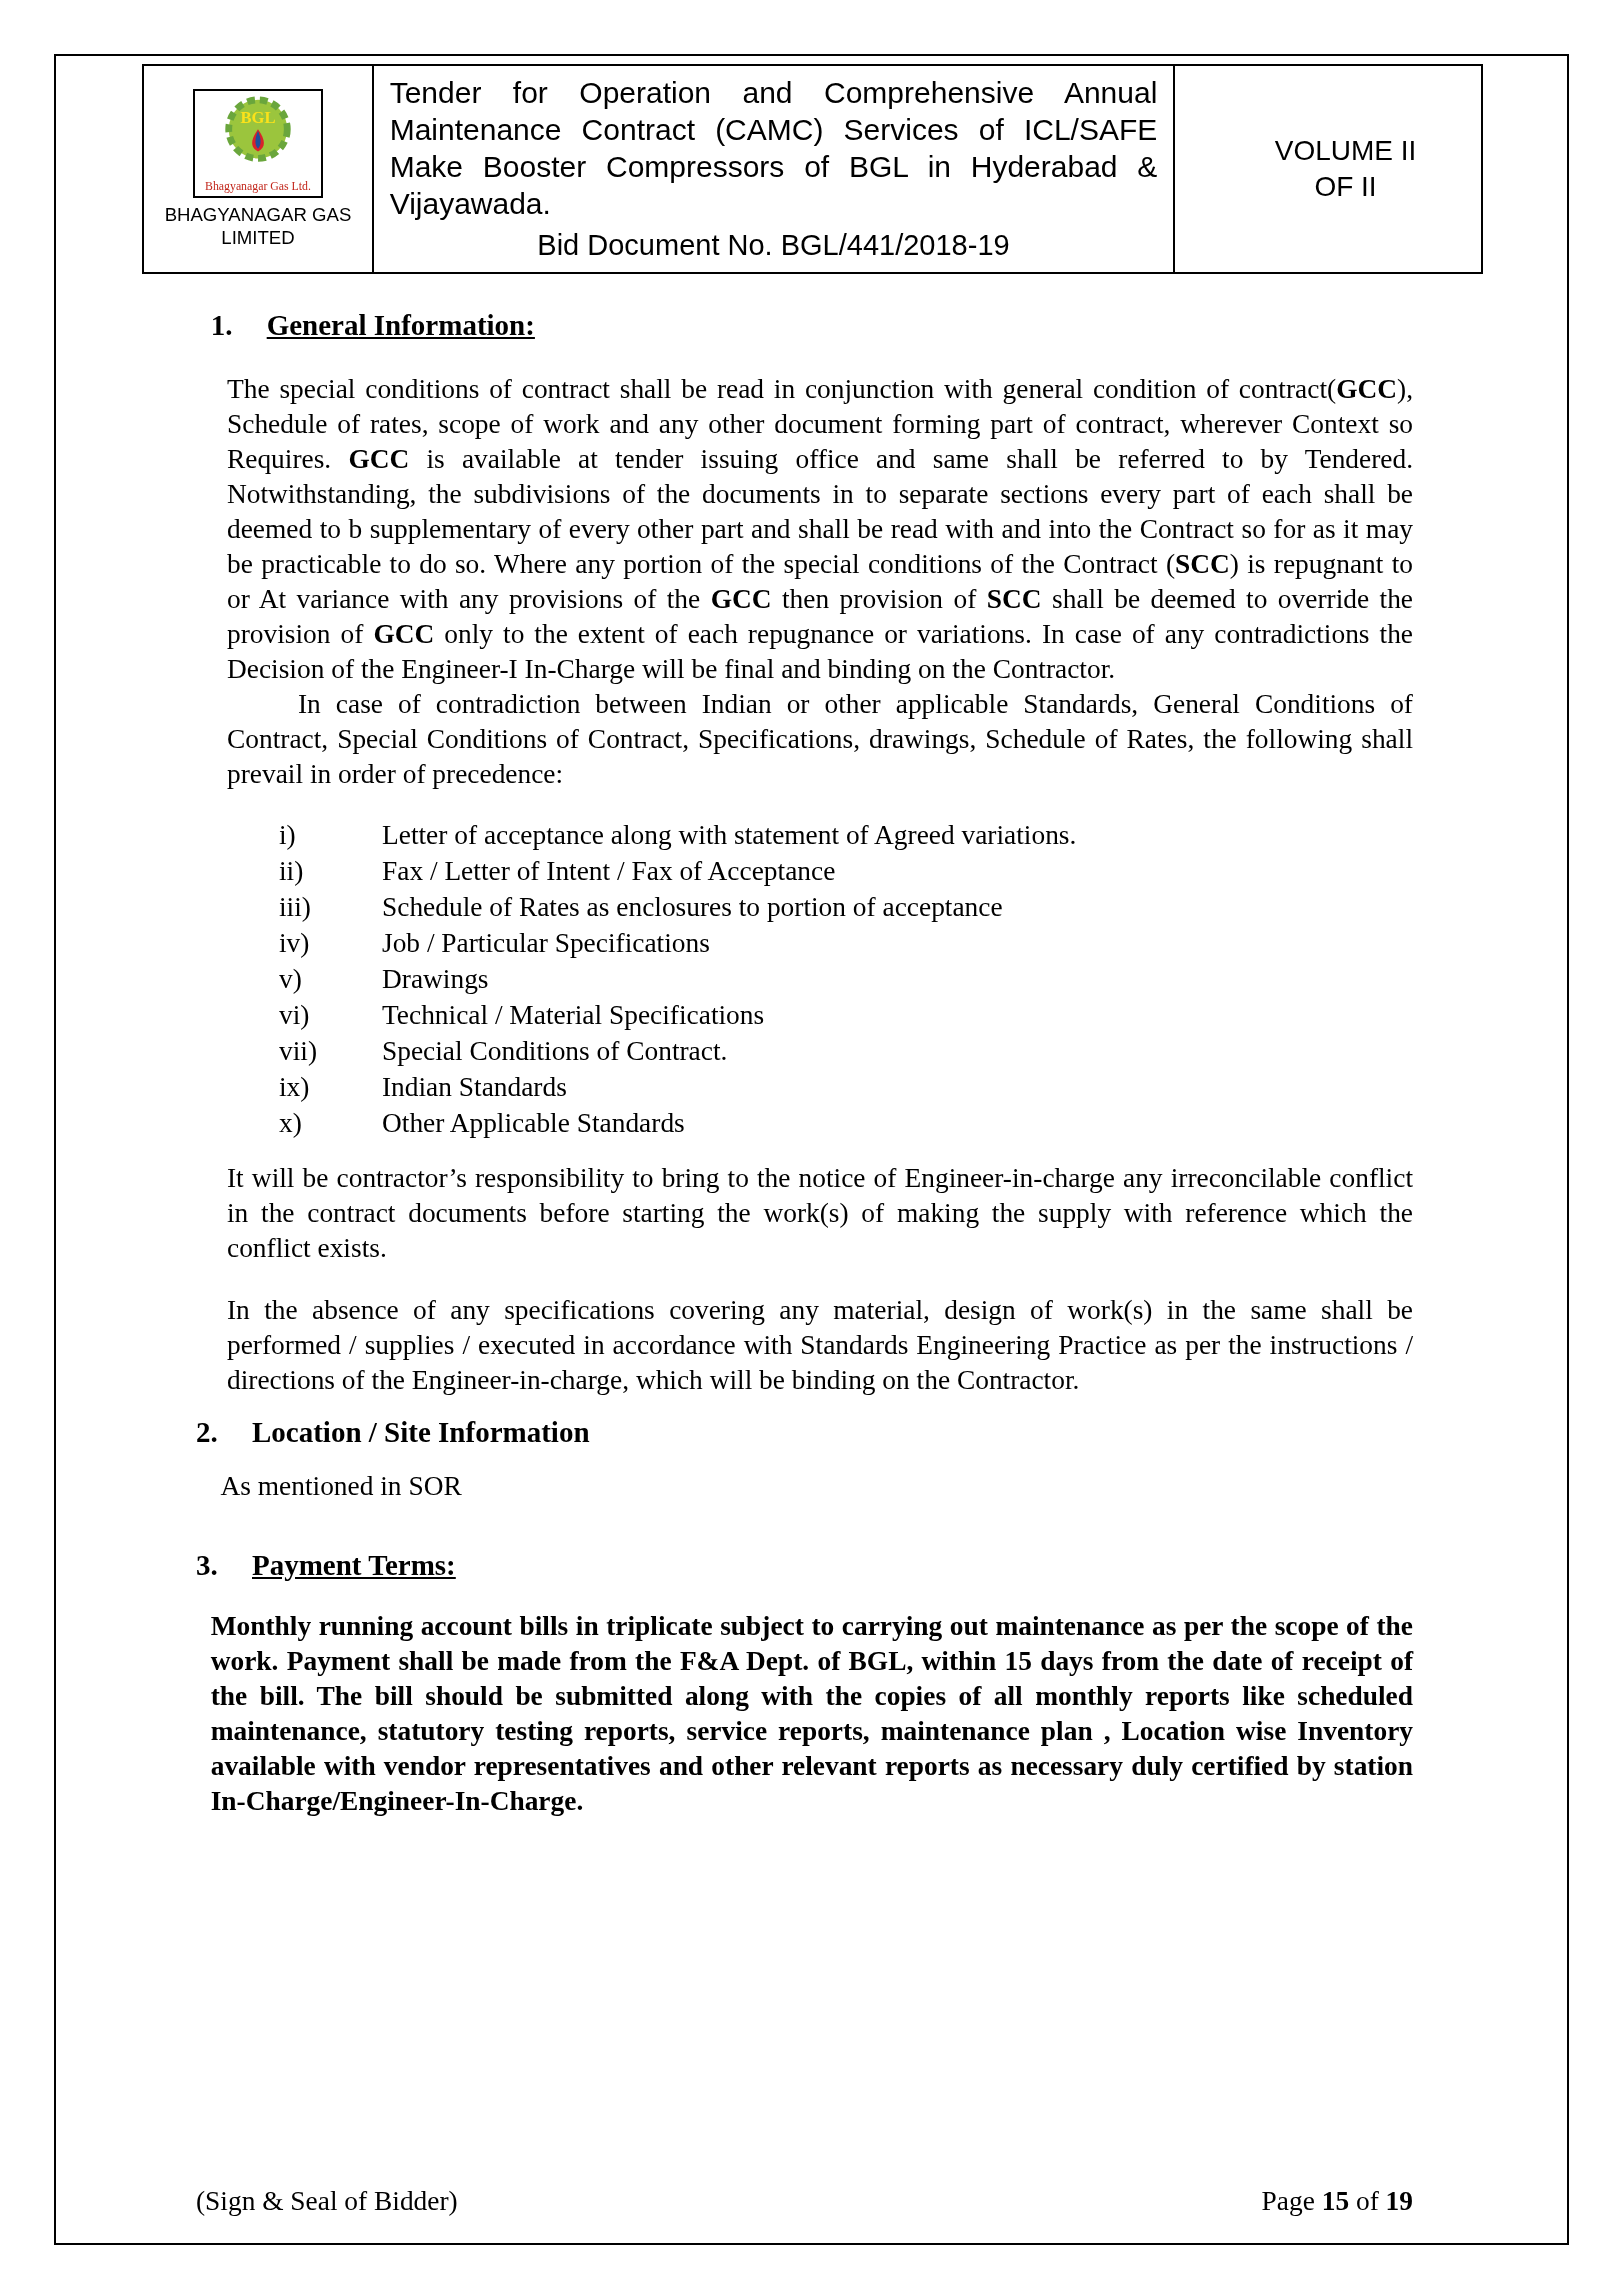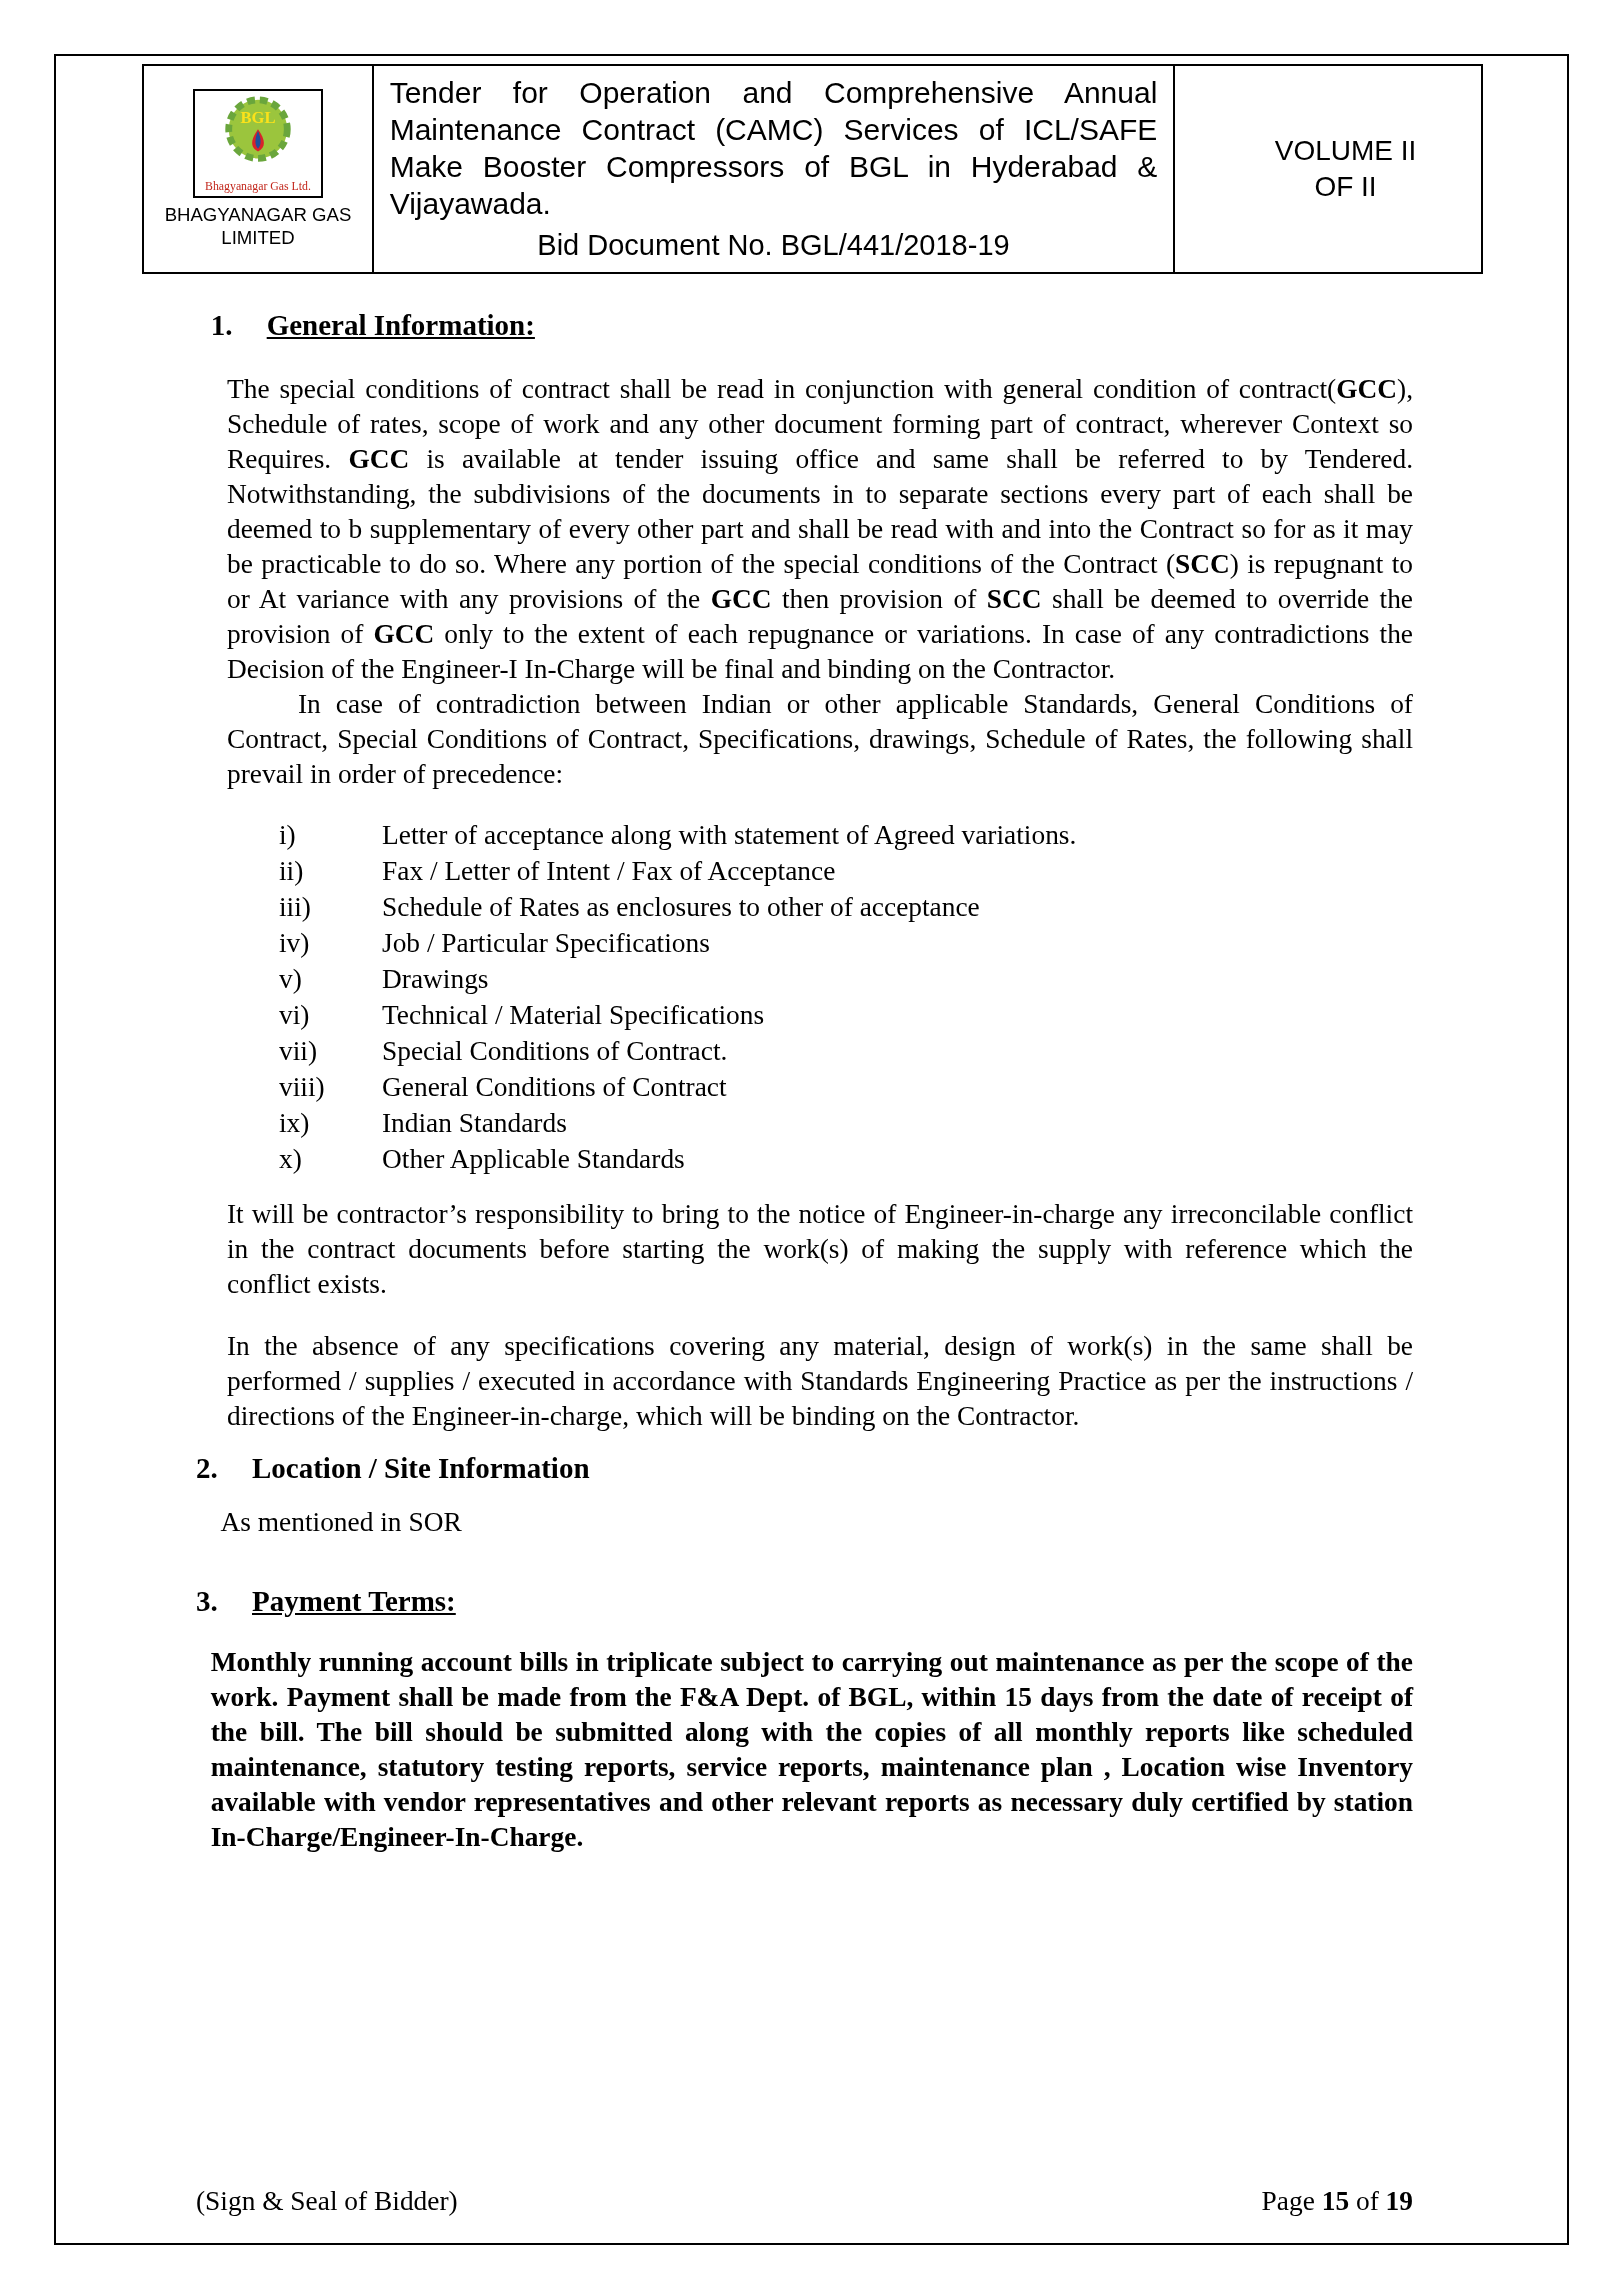--- a/index.html
+++ b/index.html
@@ -141,21 +141,21 @@
             <span class="prec-text">Letter of acceptance along with statement of Agreed variations.</span>
           </div>
 
           <div class="prec-item">
             <span class="prec-marker">ii)</span>
             <span class="prec-text">Fax / Letter of Intent / Fax of Acceptance</span>
           </div>
 
           <div class="prec-item">
             <span class="prec-marker">iii)</span>
-            <span class="prec-text">Schedule of Rates as enclosures to other of acceptance</span>
+            <span class="prec-text">Schedule of Rates as enclosures to portion of acceptance</span>
           </div>
 
           <div class="prec-item">
             <span class="prec-marker">iv)</span>
             <span class="prec-text">Job / Particular Specifications</span>
           </div>
 
           <div class="prec-item">
             <span class="prec-marker">v)</span>
             <span class="prec-text">Drawings</span>
@@ -164,24 +164,20 @@
           <div class="prec-item">
             <span class="prec-marker">vi)</span>
             <span class="prec-text">Technical / Material Specifications</span>
           </div>
 
           <div class="prec-item">
             <span class="prec-marker">vii)</span>
             <span class="prec-text">Special Conditions of Contract.</span>
           </div>
 
-          <div class="prec-item">
-            <span class="prec-marker">viii)</span>
-            <span class="prec-text">General Conditions of Contract</span>
-          </div>
 
           <div class="prec-item">
             <span class="prec-marker">ix)</span>
             <span class="prec-text">Indian Standards</span>
           </div>
 
           <div class="prec-item">
             <span class="prec-marker">x)</span>
             <span class="prec-text">Other Applicable Standards</span>
           </div>

